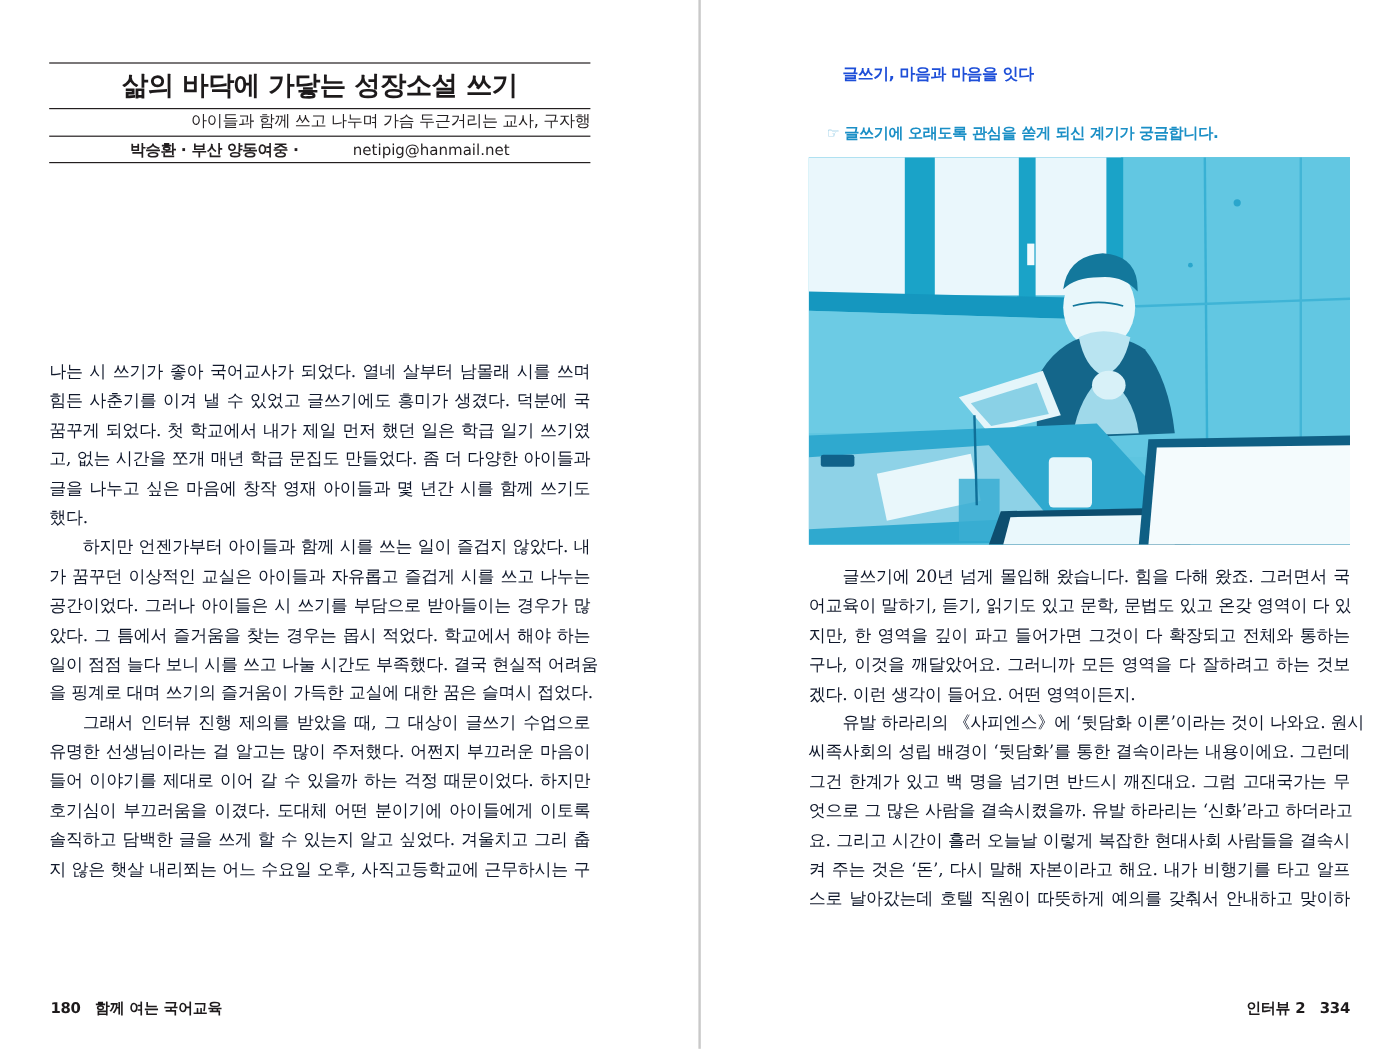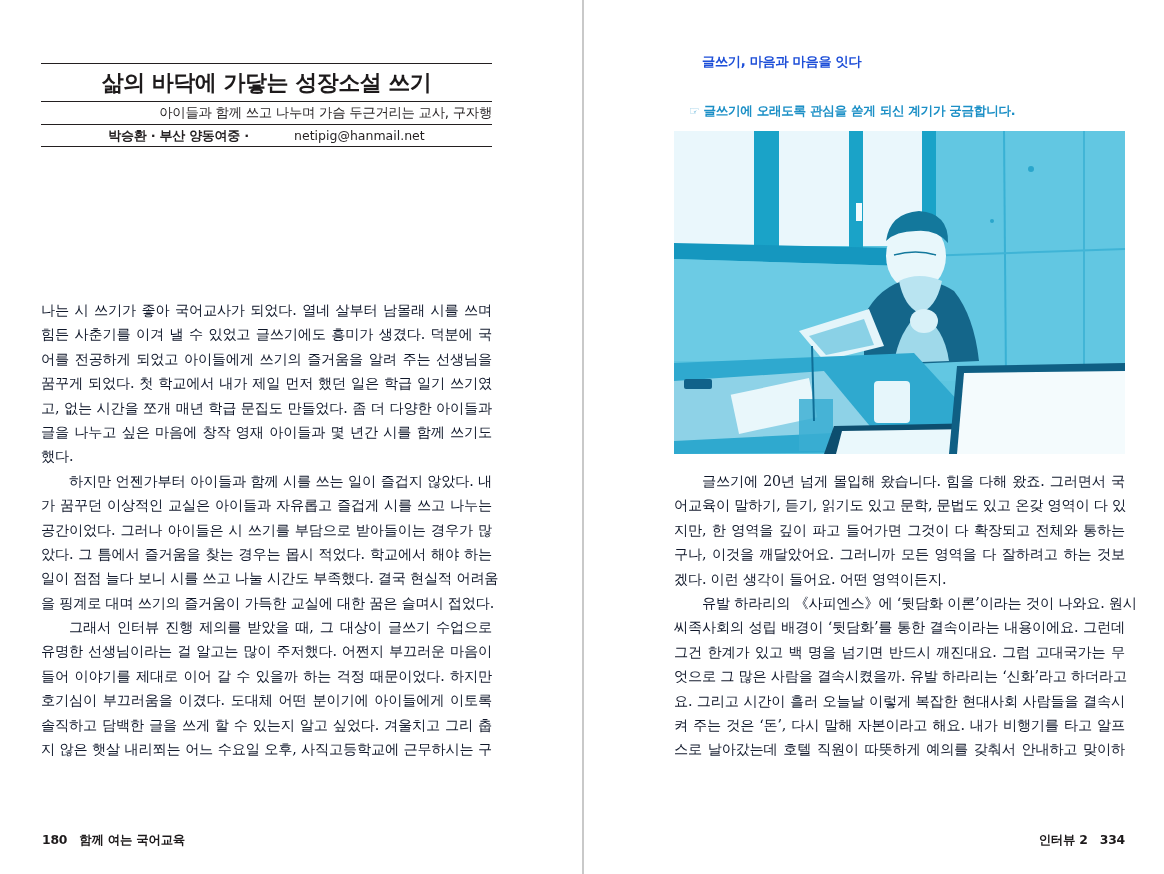--- a/index.html
+++ b/index.html
@@ -6,21 +6,21 @@
   body {
     width: 1164px; height: 874px; position: relative; overflow: hidden;
     background: #ffffff; color: #231f20;
     font-family: "DejaVu Serif", "Liberation Serif", serif;
   }
   .page { position: absolute; top: 0; height: 874px; }
   .page-left { left: 0; width: 582px; }
   .gutter { position: absolute; left: 582px; top: 0; width: 2px; height: 874px; background: #c9c9c9; }
 
   
-  .title-block { position: absolute; left: 41px; top: 63px; width: 451px; }
+  .title-block { position: absolute; left: 41px; top: 52px; width: 451px; }
   .rule { height: 0; border-top: 1.6px solid #231f20; }
   .title {
     font-family: "DejaVu Sans", "Liberation Sans", sans-serif;
     font-weight: bold; font-size: 22px; text-align: center;
     height: 37px; line-height: 38px; letter-spacing: -0.5px; color: #1d1a1b;
   }
   .subtitle {
     font-family: "DejaVu Sans", "Liberation Sans", sans-serif;
     font-size: 13.4px; text-align: right; height: 22px; line-height: 22px;
     letter-spacing: -0.3px;
@@ -88,21 +88,20 @@
     <div class="rule"></div>
     <div class="byline">
       <span class="author">박승환 · 부산 양동여중 · </span><span class="email">netipig@hanmail.net</span>
     </div>
     <div class="rule"></div>
   </div>
 
   <div class="body-text left-body" id="left-body">
       <div class="line">나는 시 쓰기가 좋아 국어교사가 되었다. 열네 살부터 남몰래 시를 쓰며</div>
       <div class="line">힘든 사춘기를 이겨 낼 수 있었고 글쓰기에도 흥미가 생겼다. 덕분에 국</div>
-      <div class="line">어를 전공하게 되었고 아이들에게 쓰기의 즐거움을 알려 주는 선생님을</div>
       <div class="line">꿈꾸게 되었다. 첫 학교에서 내가 제일 먼저 했던 일은 학급 일기 쓰기였</div>
       <div class="line">고, 없는 시간을 쪼개 매년 학급 문집도 만들었다. 좀 더 다양한 아이들과</div>
       <div class="line">글을 나누고 싶은 마음에 창작 영재 아이들과 몇 년간 시를 함께 쓰기도</div>
       <div class="line last">했다.</div>
       <div class="line indent">하지만 언젠가부터 아이들과 함께 시를 쓰는 일이 즐겁지 않았다. 내</div>
       <div class="line">가 꿈꾸던 이상적인 교실은 아이들과 자유롭고 즐겁게 시를 쓰고 나누는</div>
       <div class="line">공간이었다. 그러나 아이들은 시 쓰기를 부담으로 받아들이는 경우가 많</div>
       <div class="line">았다. 그 틈에서 즐거움을 찾는 경우는 몹시 적었다. 학교에서 해야 하는</div>
       <div class="line">일이 점점 늘다 보니 시를 쓰고 나눌 시간도 부족했다. 결국 현실적 어려움</div>
       <div class="line last">을 핑계로 대며 쓰기의 즐거움이 가득한 교실에 대한 꿈은 슬며시 접었다.</div>

